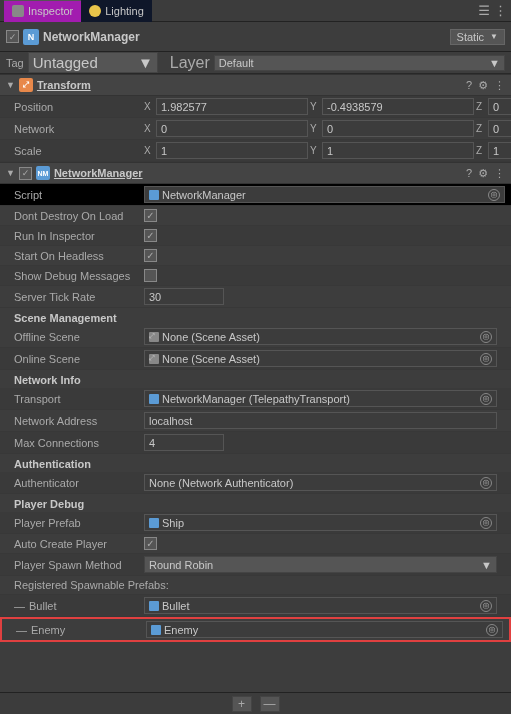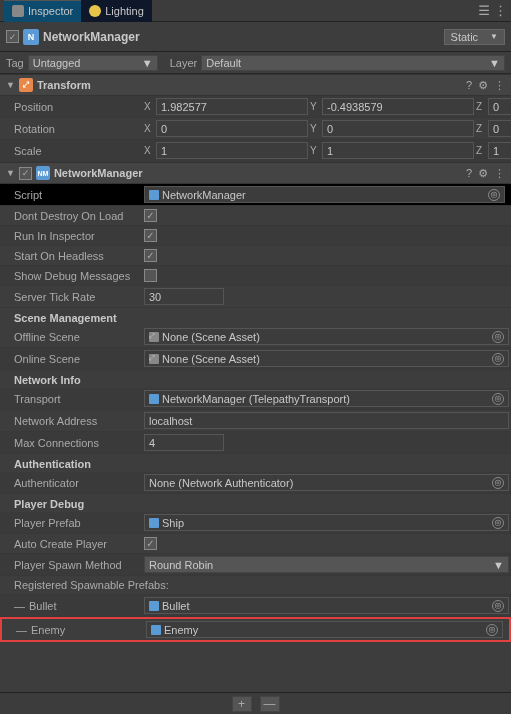--- a/index.html
+++ b/index.html
@@ -26,21 +26,21 @@
       display: flex;
       align-items: center;
       padding: 2px 8px;
       font-size: 11px;
       color: #c8c8c8;
       cursor: pointer;
       height: 22px;
       background: #0f172a;
     }
     .tab.active {
-      background: #0c4a6e;
+      background: #a21caf;
       border-top: 1px solid #555;
     }
     .tab-spacer { flex: 1; }
     .tab-controls {
       display: flex;
       gap: 4px;
       font-size: 13px;
       color: #aaa;
     }
 
@@ -82,47 +82,47 @@
       font-weight: bold;
     }
     .static-badge {
       background: #555;
       border: 1px solid #666;
       padding: 1px 6px;
       font-size: 11px;
       color: #c8c8c8;
       display: flex;
       align-items: center;
-      gap: 12px;
+      gap: 6px;
     }
     .chevron-down { font-size: 8px; }
 
     
     .tag-layer-row {
       display: flex;
       align-items: center;
       background: #3d3d3d;
       padding: 3px 6px;
       border-bottom: 1px solid #282828;
       gap: 4px;
       height: 22px;
     }
     .tag-label { color: #aaa; font-size: 11px; }
     .tag-select {
       background: #555;
       border: 1px solid #444;
       color: #c8c8c8;
-      font-size: 11px;
+      font-size: 15px;
       padding: 1px 4px;
       width: 130px;
       display: flex;
       align-items: center;
       justify-content: space-between;
     }
-    .layer-label { color: #aaa; font-size: 11px; margin-left: 8px; }
+    .layer-label { color: #aaa; font-size: 16px; margin-left: 8px; }
     .layer-select {
       background: #555;
       border: 1px solid #444;
       color: #c8c8c8;
       font-size: 11px;
       padding: 1px 4px;
       flex: 1;
       display: flex;
       align-items: center;
       justify-content: space-between;
@@ -151,21 +151,21 @@
       margin-right: 4px;
       display: inline-flex;
       align-items: center;
       justify-content: center;
       font-size: 8px;
       color: white;
       font-weight: bold;
     }
     .section-icon.transform { background: #e8884a; }
     .section-icon.network { background: #5b9bd5; }
-    .section-title { font-weight: bold; font-size: 11px; color: #c8c8c8; flex: 1; }
+    .section-title { font-weight: bold; font-size: 11px; color: #c8c8c8; flex: 1; text-decoration: underline; }
     .section-controls { display: flex; gap: 6px; color: #aaa; font-size: 11px; }
     .section-checkbox {
       width: 13px;
       height: 13px;
       border: 1px solid #888;
       background: #555;
       display: flex;
       align-items: center;
       justify-content: center;
       margin-right: 4px;
@@ -175,21 +175,21 @@
     .content {
       background: #3d3d3d;
       overflow-y: auto;
       height: calc(714px - 22px - 30px - 22px);
     }
 
     
     .prop-row {
       display: flex;
       align-items: center;
-      padding: 2px 2px 2px 14px;
+      padding: 2px 14px 2px 14px;
       min-height: 20px;
       border-bottom: 1px solid #383838;
     }
     .prop-row:nth-child(even) { background: #3a3a3a; }
     .prop-label {
       width: 130px;
       color: #aaa;
       font-size: 11px;
       flex-shrink: 0;
     }
@@ -417,21 +417,21 @@
         <input class="input-field" type="text" value="-0.4938579" style="">
       </div>
       <div class="xyz-field">
         <span class="xyz-label">Z</span>
         <input class="input-field" type="text" value="0" style="">
       </div>
     </div>
   </div>
 
   <div class="prop-row">
-    <span class="prop-label">Rotation</span>
+    <span class="prop-label">Network</span>
     <div class="xyz-group">
       <div class="xyz-field">
         <span class="xyz-label">X</span>
         <input class="input-field" type="text" value="0" style="">
       </div>
       <div class="xyz-field">
         <span class="xyz-label">Y</span>
         <input class="input-field" type="text" value="0" style="">
       </div>
       <div class="xyz-field">

